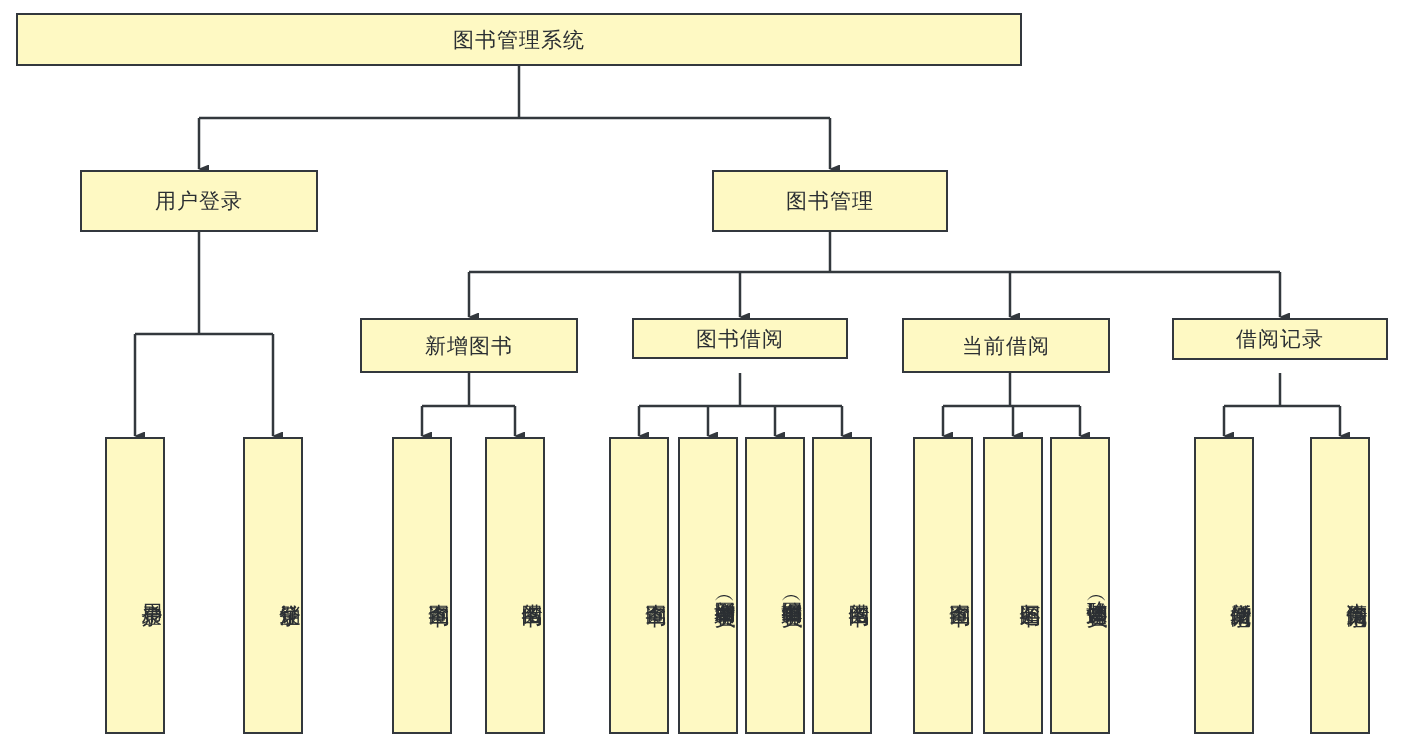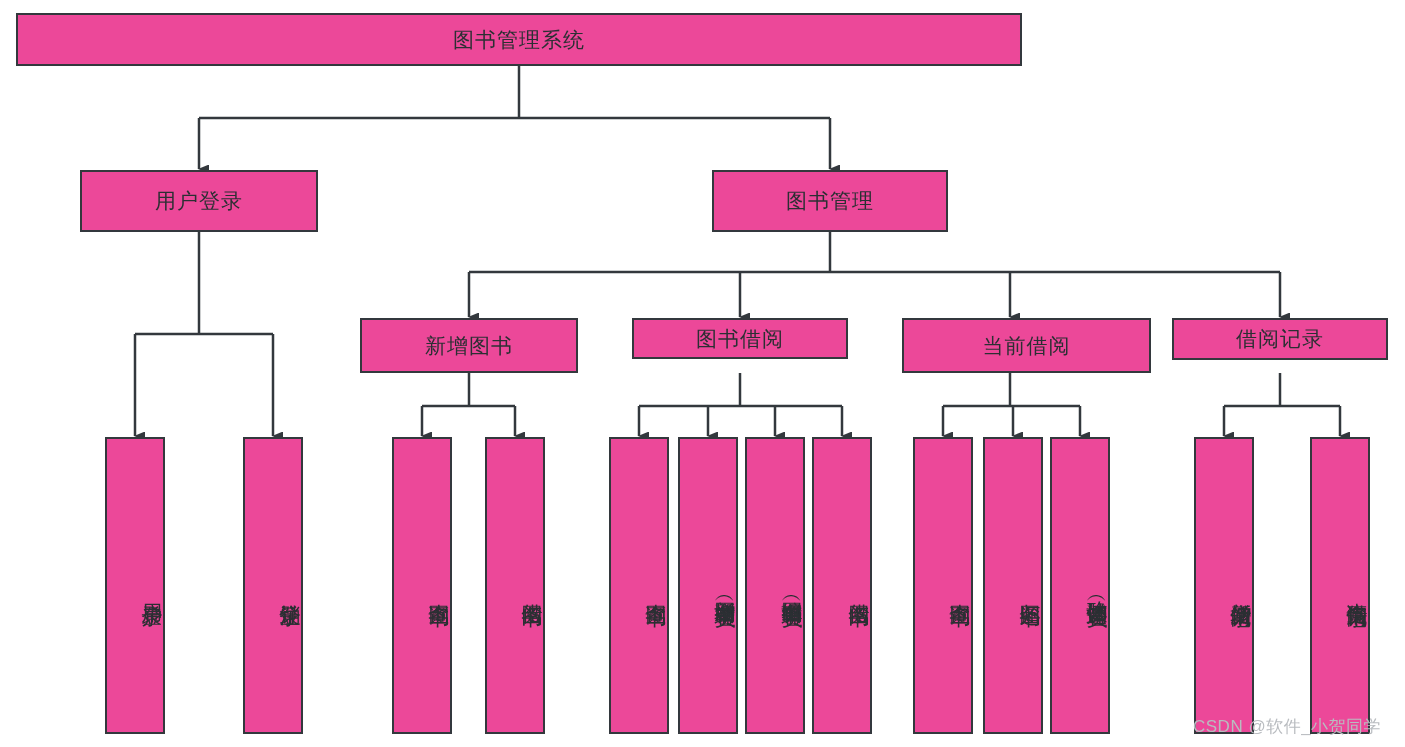--- a/index.html
+++ b/index.html
@@ -22,21 +22,21 @@
     position: absolute;
     left: 0;
     top: 0;
     width: 1405px;
     height: 747px;
     pointer-events: none;
   }
   .node {
     position: absolute;
     box-sizing: border-box;
-    background: #ec4899;
+    background: #fef9c3;
     border: 2px solid #33383d;
     display: flex;
     align-items: center;
     justify-content: center;
     color: #2b2f33;
   }
   .node.horizontal {
     font-size: 21px;
     letter-spacing: 1px;
     white-space: nowrap;
@@ -120,21 +120,21 @@
       </div>
       <div class="node horizontal" style="left: 712px; top: 170px; width: 236px; height: 62px; text-align: right;">
         <span class="node-label">图书管理</span>
       </div>
       <div class="node horizontal" style="left: 360px; top: 318px; width: 218px; height: 55px;">
         <span class="node-label">新增图书</span>
       </div>
       <div class="node horizontal" style="left: 632px; top: 318px; width: 216px; height: 41px;">
         <span class="node-label">图书借阅</span>
       </div>
-      <div class="node horizontal" style="left: 902px; top: 318px; width: 249px; height: 55px;">
+      <div class="node horizontal" style="left: 902px; top: 318px; width: 208px; height: 55px;">
         <span class="node-label">当前借阅</span>
       </div>
       <div class="node horizontal" style="left: 1172px; top: 318px; width: 216px; height: 42px;">
         <span class="node-label">借阅记录</span>
       </div>
       <div class="node vertical" style="left: 105px; top: 437px; width: 60px; height: 297px;">
         <span class="node-label">用户登录</span>
       </div>
       <div class="node vertical" style="left: 243px; top: 437px; width: 60px; height: 297px;">
         <span class="node-label">注销登录</span>
@@ -167,15 +167,14 @@
         <span class="node-label">确认归还（管理员）</span>
       </div>
       <div class="node vertical" style="left: 1194px; top: 437px; width: 60px; height: 297px;">
         <span class="node-label">新增借阅记录</span>
       </div>
       <div class="node vertical" style="left: 1310px; top: 437px; width: 60px; height: 297px;">
         <span class="node-label">查询借阅记录</span>
       </div>
     </div>
 
-  <div class="watermark" style="left:1193px; top:715px;">CSDN @软件_小贺同学</div>
 
 </div>
 
 </body></html>

